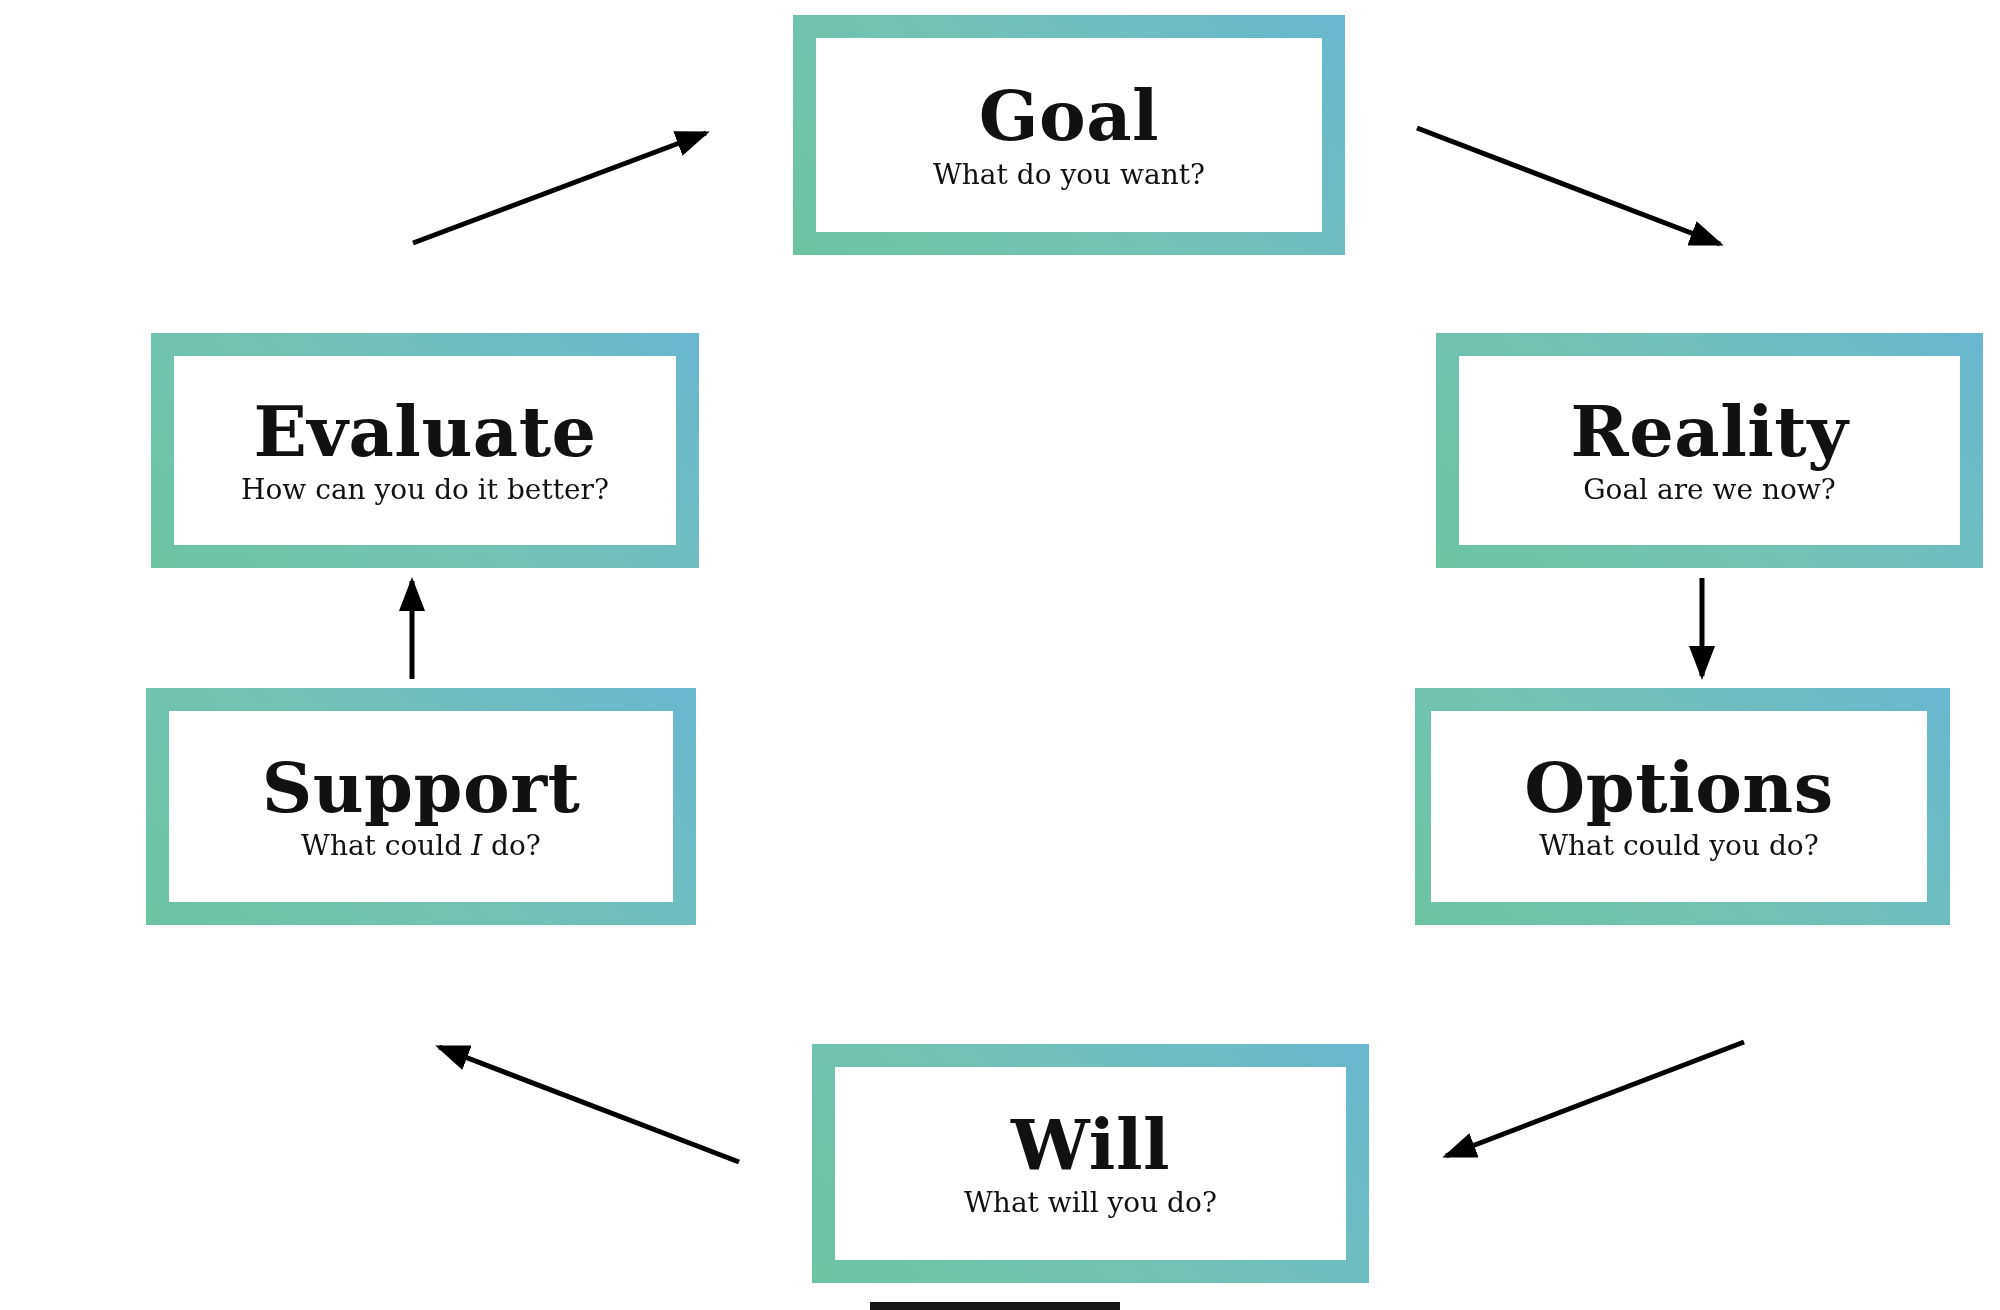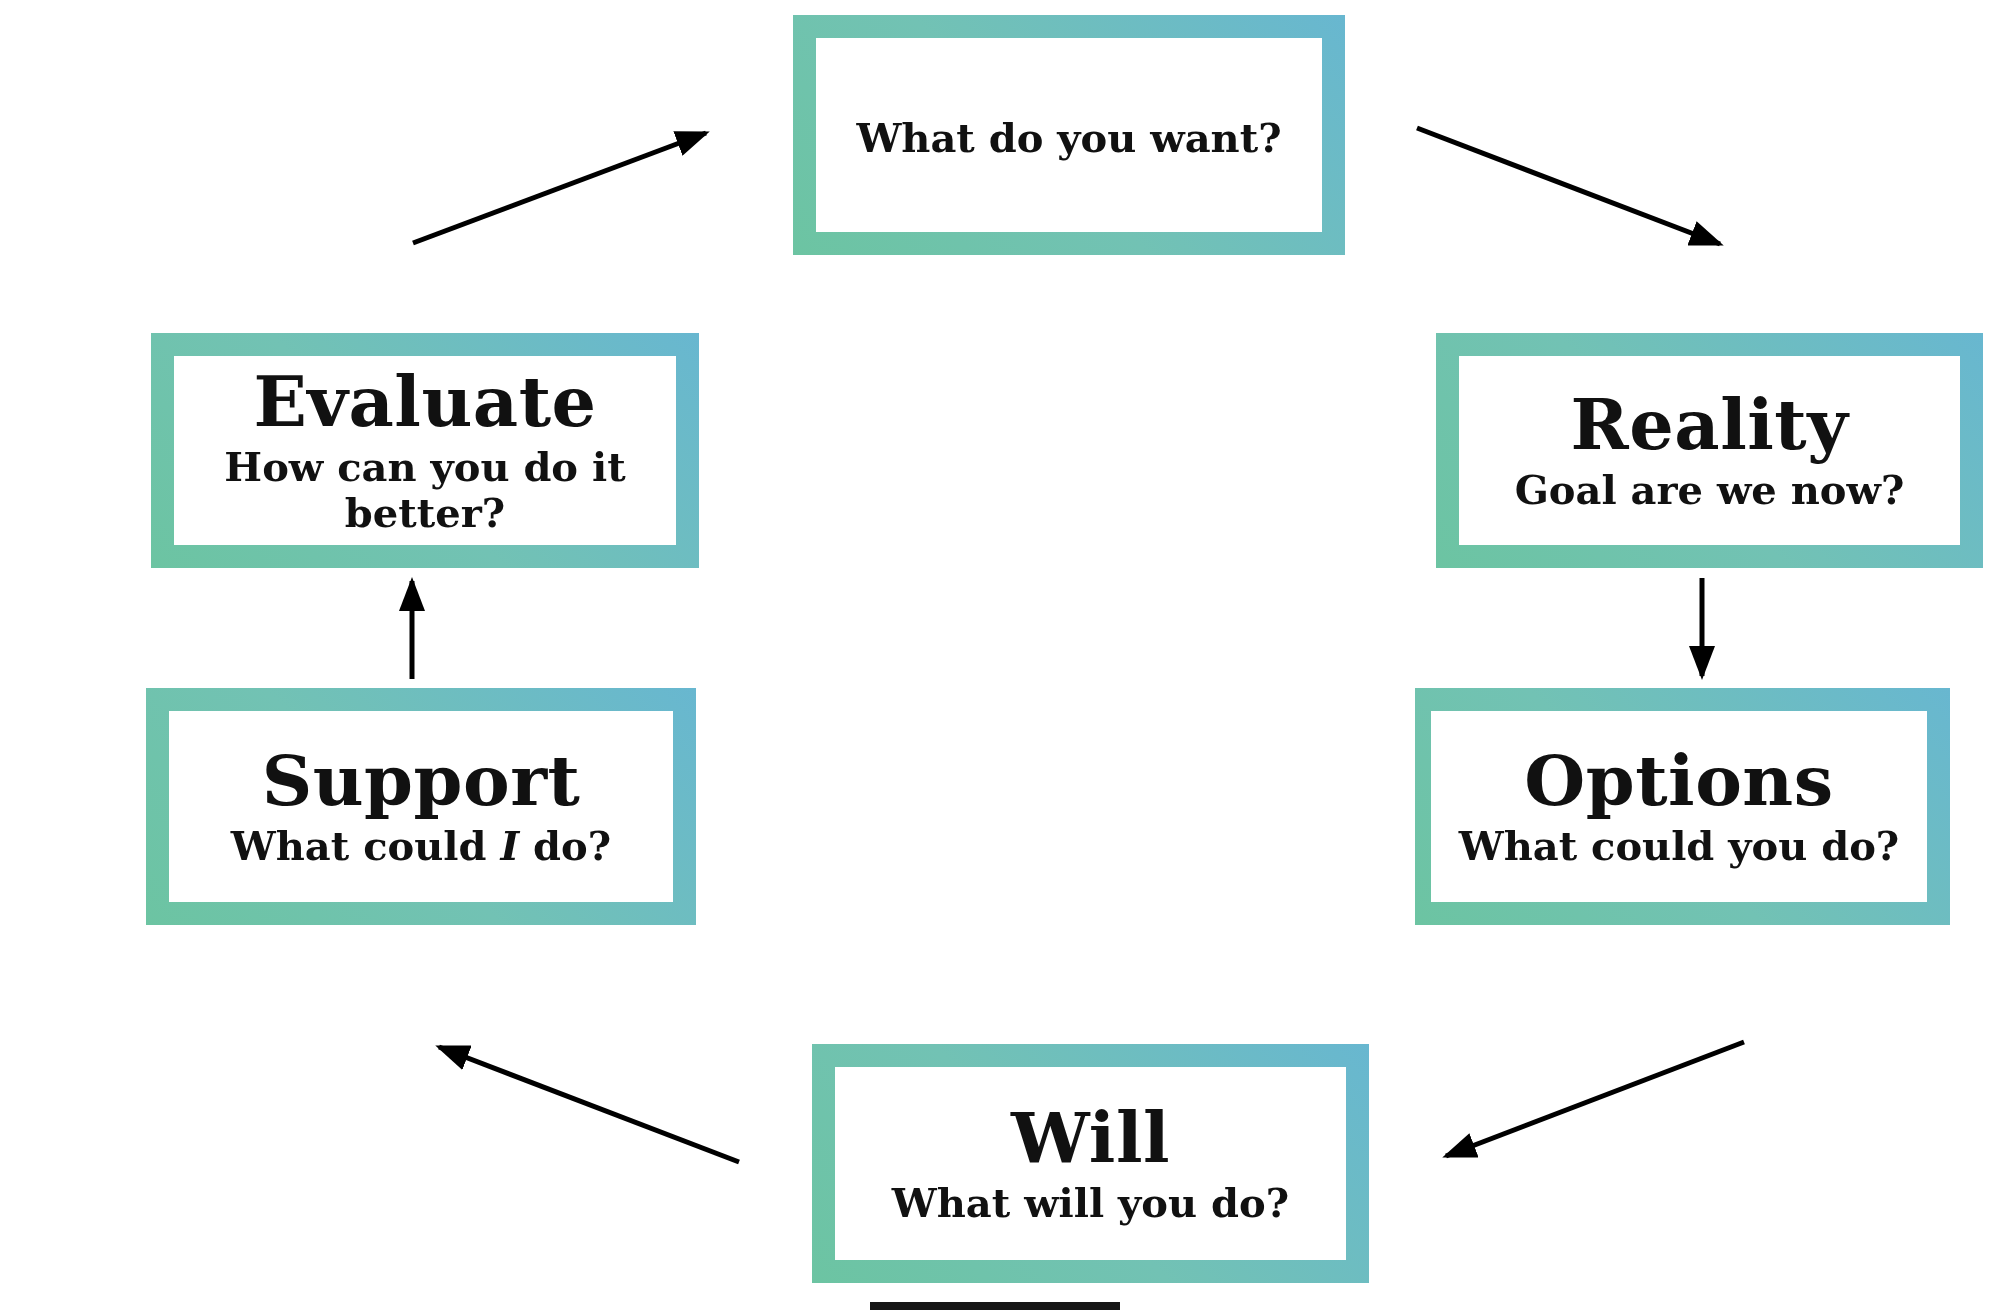--- a/index.html
+++ b/index.html
@@ -28,22 +28,22 @@
     text-align: center;
   }
   .node-title {
     font-size: 70px;
     font-weight: 700;
     line-height: 1.05;
     color: #111111;
     letter-spacing: 0.5px;
   }
   .node-subtitle {
-    font-size: 40px;
-    font-weight: 700;
+    font-size: 28px;
+    font-weight: 400;
     line-height: 1.15;
     color: #111111;
     margin-top: 6px;
   }
   .node-subtitle .it { font-style: italic; }
   svg.arrows {
     position: absolute;
     left: 0; top: 0;
     width: 2000px;
     height: 1310px;
@@ -79,20 +79,21 @@
     <line x1="413" y1="243" x2="706" y2="133" stroke="#000" stroke-width="5" marker-end="url(#ah)"></line>
     <line x1="1417" y1="128" x2="1720" y2="244" stroke="#000" stroke-width="5" marker-end="url(#ah)"></line>
     <line x1="1702" y1="578" x2="1702" y2="676" stroke="#000" stroke-width="5" marker-end="url(#ah)"></line>
     <line x1="1744" y1="1042" x2="1446" y2="1156" stroke="#000" stroke-width="5" marker-end="url(#ah)"></line>
     <line x1="739" y1="1162" x2="439" y2="1047" stroke="#000" stroke-width="5" marker-end="url(#ah)"></line>
     <line x1="412" y1="679" x2="412" y2="581" stroke="#000" stroke-width="5" marker-end="url(#ah)"></line>
   </svg>
 
   <div class="node" id="box-goal">
     <div class="node-inner">
+      <div class="node-title">Goal</div>
       <div class="node-subtitle">What do you want?</div>
     </div>
   </div>
 
   <div class="node" id="box-reality">
     <div class="node-inner">
       <div class="node-title">Reality</div>
       <div class="node-subtitle">Goal are we now?</div>
     </div>
   </div>

